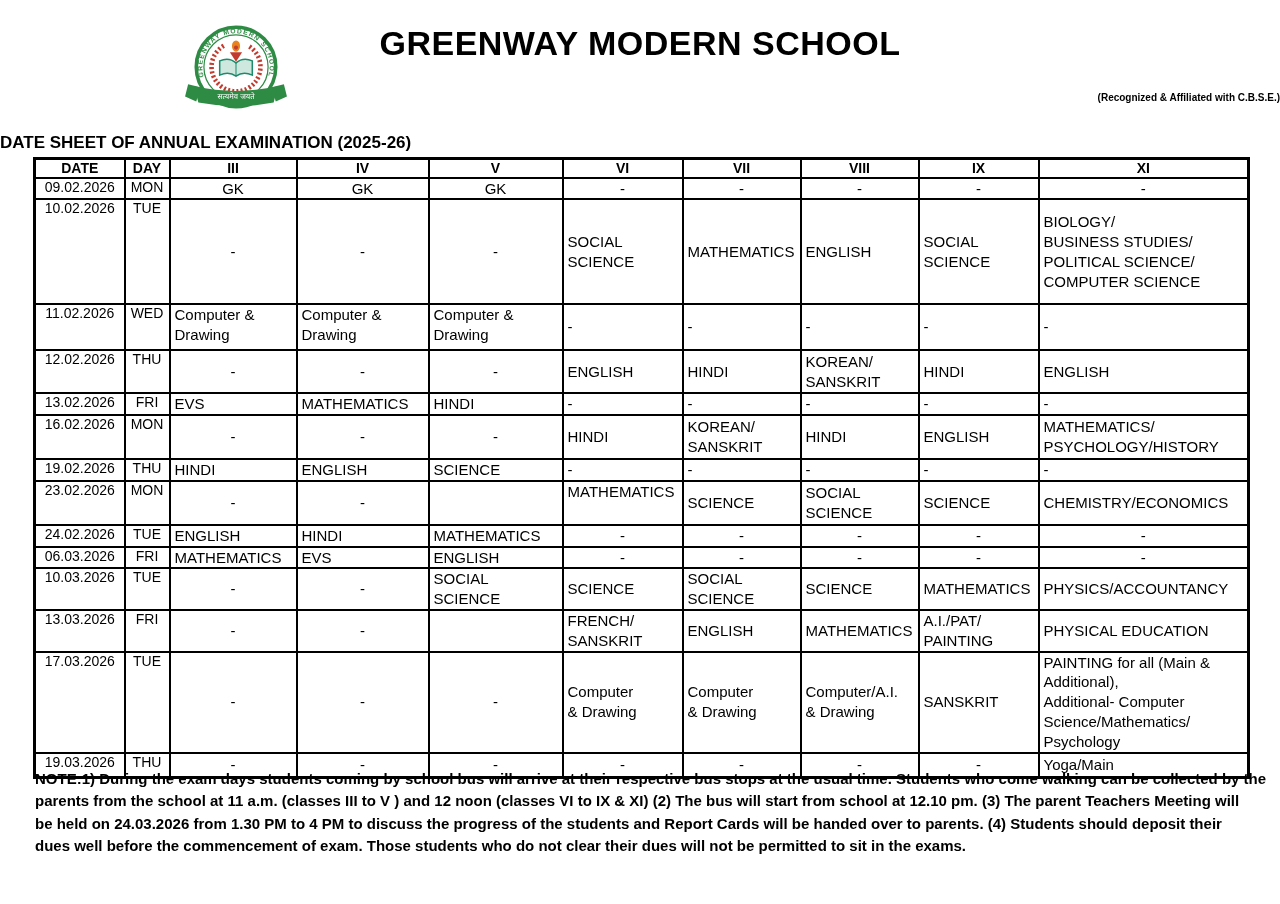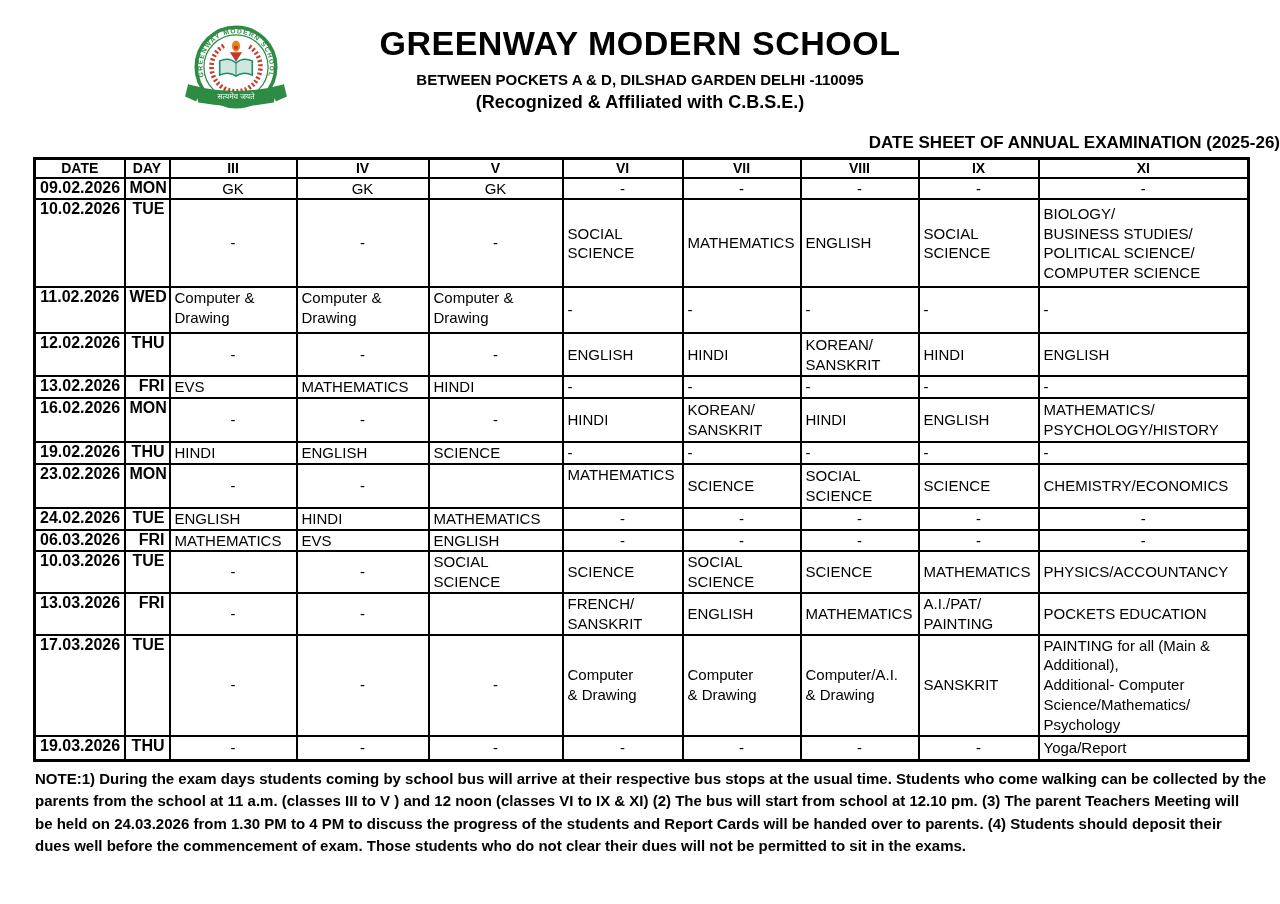--- a/index.html
+++ b/index.html
@@ -5,33 +5,33 @@
   html,body{margin:0;padding:0;background:#fff;}
   #page{
     position:relative;width:1280px;height:904px;background:#ffffff;
     font-family:"Liberation Sans", sans-serif;color:#000;overflow:hidden;
   }
   
   #school-name{position:absolute;top:24px;left:0;right:0;text-align:center;
     font-size:34px;font-weight:bold;letter-spacing:.5px;}
   #school-address{position:absolute;top:71px;left:0;right:0;text-align:center;
     font-size:15px;font-weight:bold;}
-  #school-affiliation{position:absolute;top:92px;left:0;right:0;text-align:center;
-    font-size:18px;font-weight:bold;}
-  #sheet-title{position:absolute;top:133px;left:0;right:0;text-align:right;
+  #school-affiliation{position:absolute;top:92px;left:0;right:0;text-align:right;
+    font-size:10px;font-weight:bold;}
+  #sheet-title{position:absolute;top:133px;left:0;right:0;text-align:left;
     font-size:17px;font-weight:bold;}
   #logo{position:absolute;left:182px;top:24px;}
   
   #datesheet{position:absolute;left:33px;top:157px;width:1214px;
     border-collapse:collapse;table-layout:fixed;border:3px solid #000;}
   #datesheet th,#datesheet td{border:2px solid #000;padding:0 4px;overflow:hidden;}
   #datesheet th{font-size:14px;font-weight:bold;vertical-align:middle;}
   .hl{text-align:center;}
   .hc{}
-  .datec,.dayc{font-size:16px;font-weight:bold;vertical-align:top;padding-top:1px;text-align:right;}
+  .datec,.dayc{font-size:14px;font-weight:normal;vertical-align:top;padding-top:1px;text-align:center;}
   .subj{font-size:15px;vertical-align:middle;white-space:pre-line;line-height:1.32;text-align:left;}
   .ac{text-align:center;}
   .vt{vertical-align:top;}
   
   #note{position:absolute;left:35px;top:768px;right:20px;
     font-size:15px;font-weight:bold;line-height:22.4px;}
   .note-line{white-space:nowrap;}
 </style>
 </head>
 <body>
@@ -51,21 +51,20 @@
     <polygon points="47,27.5 59,27.5 53,37" fill="#c23b2e"></polygon>
     <path d="M 37 36 Q 46 32 53 38 Q 60 32 69 36 L 69 50 Q 60 46 53 51 Q 46 46 37 50 Z" fill="#cfe8df" stroke="#1d8a6b" stroke-width="1.5"></path>
     <line x1="53" y1="38" x2="53" y2="51" stroke="#1d8a6b" stroke-width="1"></line>
     <polygon points="6,59 18,62 14,76 3,71" fill="#2e8b44"></polygon>
     <polygon points="100,59 88,62 92,76 103,71" fill="#2e8b44"></polygon>
     <path d="M 12 61 Q 53 70 94 61 L 90 77 Q 53 84 16 77 Z" fill="#2e8b44"></path>
     <text x="53" y="73.5" text-anchor="middle" font-size="7.5" fill="#ffffff">सत्यमेव जयते</text>
   </svg>
 
   <div id="school-name">GREENWAY MODERN SCHOOL</div>
-  <div id="school-address">BETWEEN POCKETS A &amp; D, DILSHAD GARDEN DELHI -110095</div>
   <div id="school-affiliation">(Recognized &amp; Affiliated with C.B.S.E.)</div>
   <div id="sheet-title">DATE SHEET OF ANNUAL EXAMINATION (2025-26)</div>
 
   <table id="datesheet">
     <colgroup>
       <col style="width:90px">
         <col style="width:45px">
         <col style="width:127px">
       <col style="width:132px">
         <col style="width:134px">
@@ -95,21 +94,21 @@
           <td class="dayc">MON</td>
           <td class="subj ac">GK</td>
           <td class="subj ac">GK</td>
           <td class="subj ac">GK</td>
           <td class="subj ac">-</td>
           <td class="subj ac">-</td>
           <td class="subj ac">-</td>
           <td class="subj ac">-</td>
           <td class="subj ac">-</td>
         </tr>
-        <tr style="height: 88px;">
+        <tr style="height: 105px;">
           <td class="datec">10.02.2026</td>
           <td class="dayc">TUE</td>
           <td class="subj ac">-</td>
           <td class="subj ac">-</td>
           <td class="subj ac">-</td>
           <td class="subj">SOCIAL
 SCIENCE</td>
           <td class="subj">MATHEMATICS</td>
           <td class="subj">ENGLISH</td>
           <td class="subj">SOCIAL
@@ -240,21 +239,21 @@
           <td class="dayc">FRI</td>
           <td class="subj ac">-</td>
           <td class="subj ac">-</td>
           <td class="subj"></td>
           <td class="subj">FRENCH/
 SANSKRIT</td>
           <td class="subj">ENGLISH</td>
           <td class="subj">MATHEMATICS</td>
           <td class="subj">A.I./PAT/
 PAINTING</td>
-          <td class="subj">POCKETS EDUCATION</td>
+          <td class="subj">PHYSICAL EDUCATION</td>
         </tr>
         <tr style="height: 92px;">
           <td class="datec">17.03.2026</td>
           <td class="dayc">TUE</td>
           <td class="subj ac">-</td>
           <td class="subj ac">-</td>
           <td class="subj ac">-</td>
           <td class="subj">Computer
 &amp; Drawing</td>
           <td class="subj">Computer
@@ -271,21 +270,21 @@
         <tr style="height: 25px;">
           <td class="datec">19.03.2026</td>
           <td class="dayc">THU</td>
           <td class="subj ac">-</td>
           <td class="subj ac">-</td>
           <td class="subj ac">-</td>
           <td class="subj ac">-</td>
           <td class="subj ac">-</td>
           <td class="subj ac">-</td>
           <td class="subj ac">-</td>
-          <td class="subj">Yoga/Report</td>
+          <td class="subj">Yoga/Main</td>
         </tr>
       </tbody>
   </table>
 
   <div id="note">
       <div class="note-line">NOTE:1) During the exam days students coming by school bus will arrive at their respective bus stops at the usual time. Students who come walking can be collected by the</div>
       <div class="note-line">parents from the school at 11 a.m. (classes III to V ) and 12 noon  (classes VI to IX &amp; XI) (2)  The bus will start from school at 12.10 pm.  (3) The parent Teachers Meeting will</div>
       <div class="note-line">be held on 24.03.2026  from 1.30 PM to 4 PM  to discuss the progress of the students and Report Cards will be handed over to parents. (4) Students should deposit their</div>
       <div class="note-line">dues well before the commencement of exam. Those students who do not clear  their dues will not be permitted to sit in the exams.</div>
     </div>

